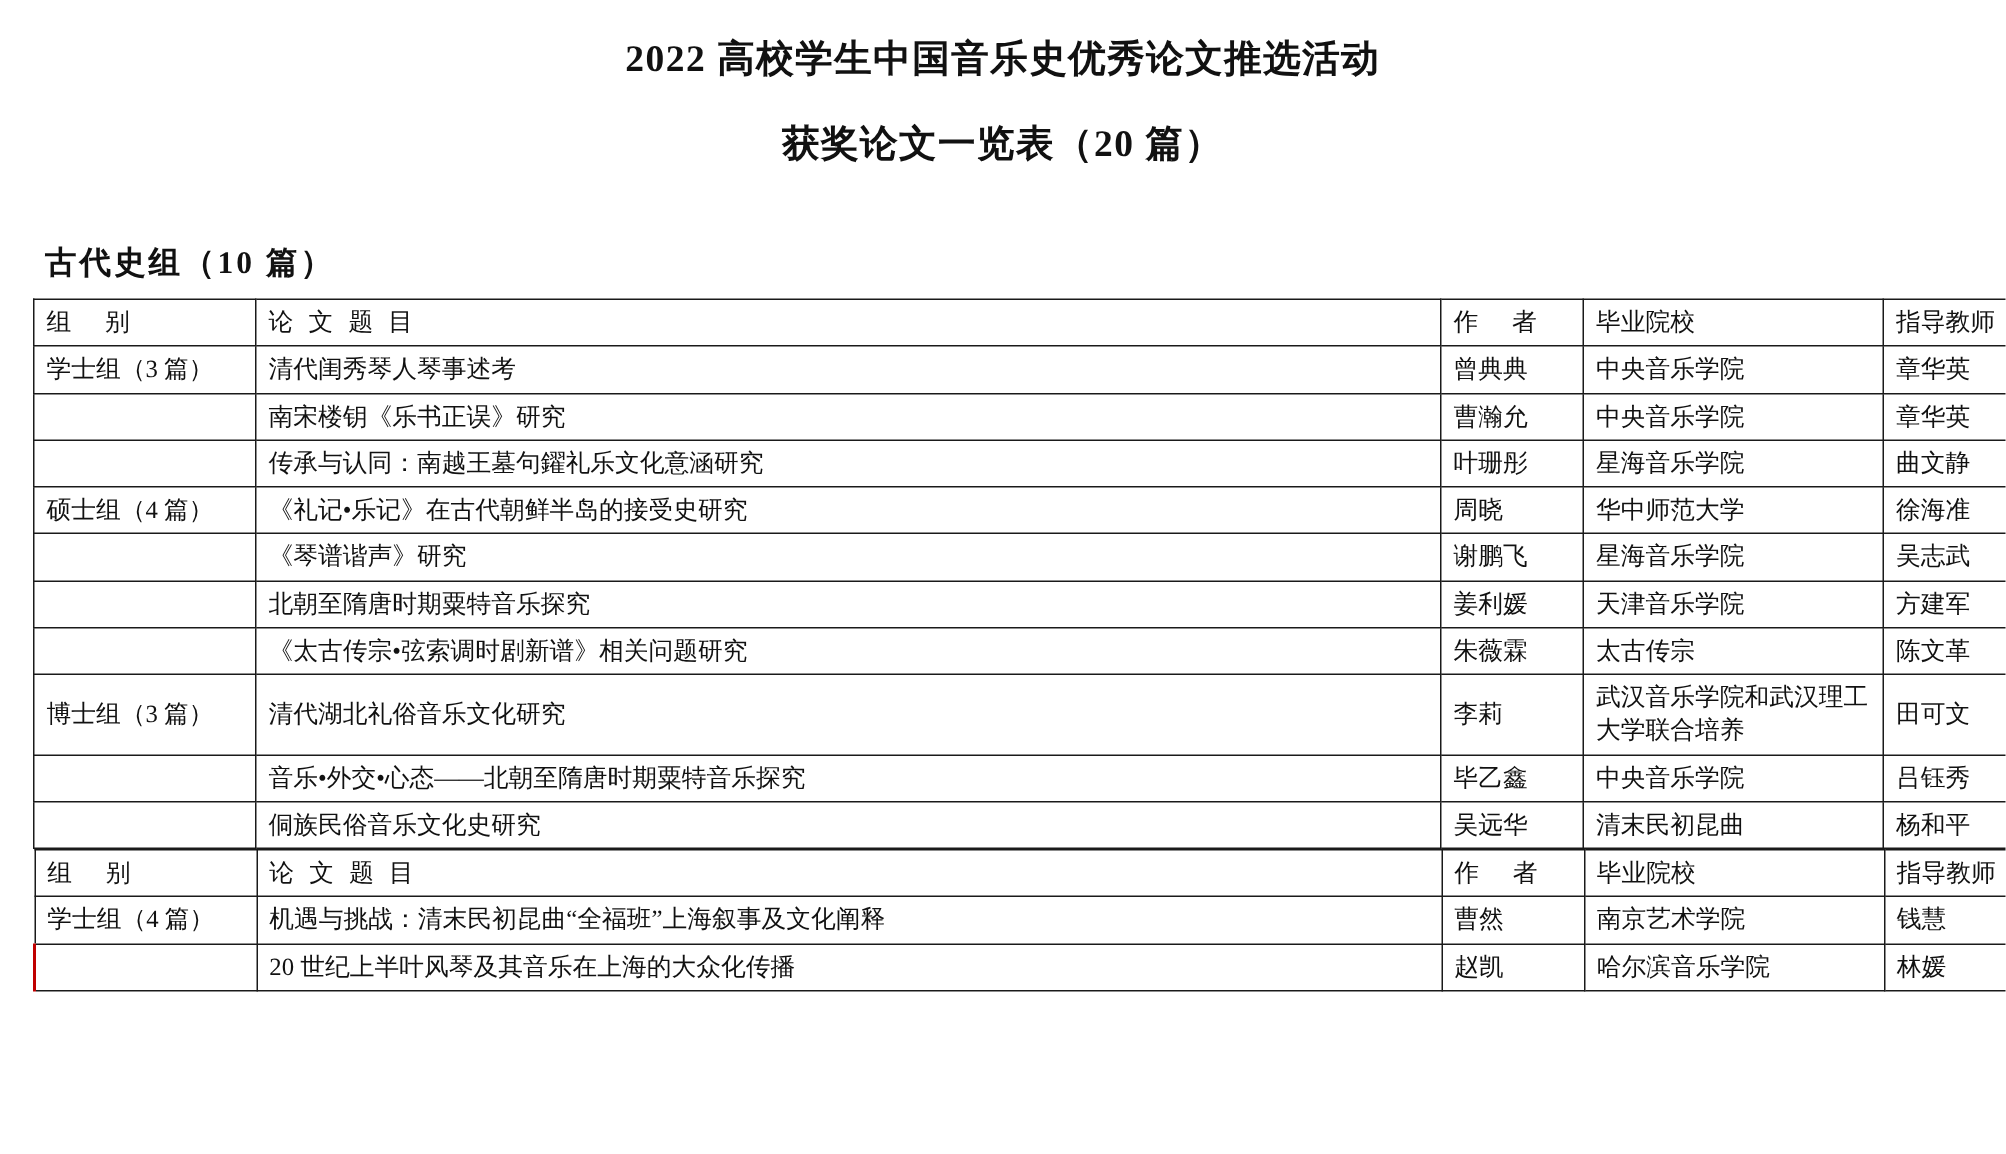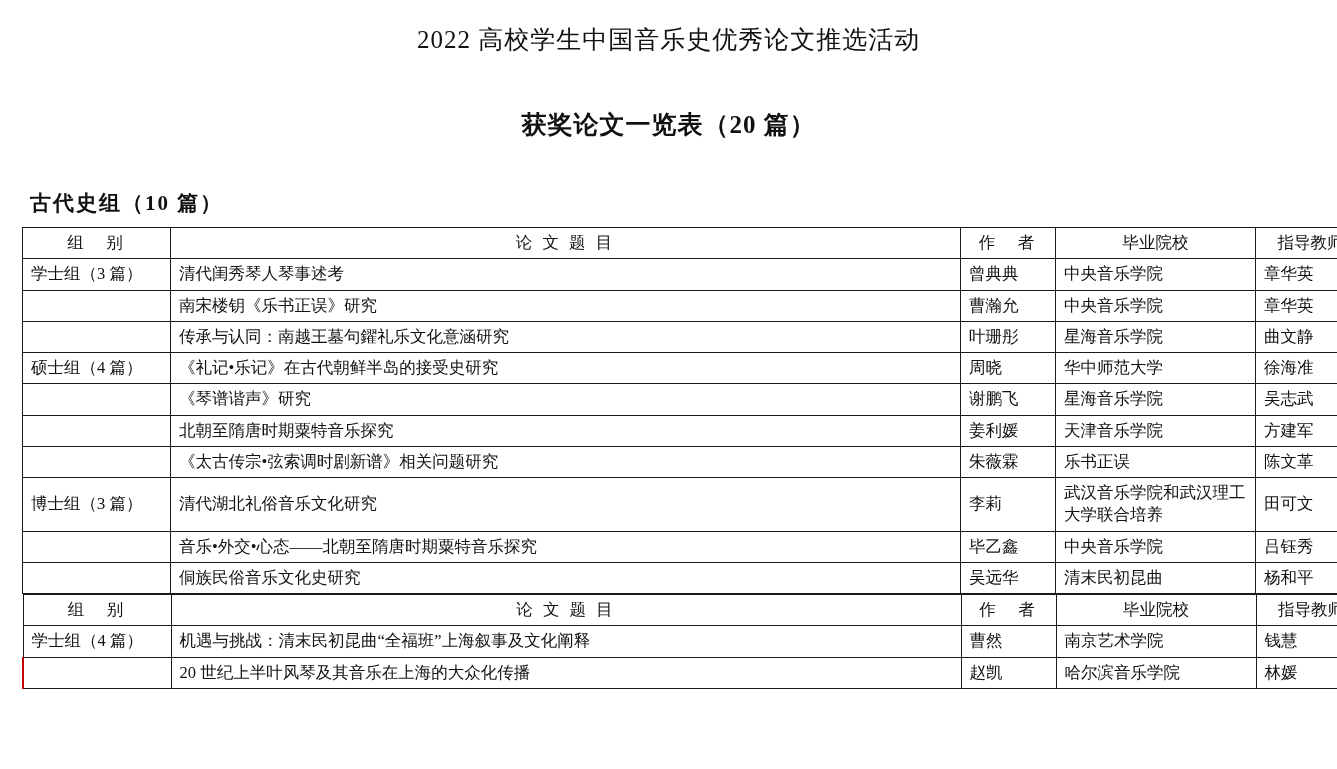--- a/index.html
+++ b/index.html
@@ -17,31 +17,31 @@
   .page {
     position: relative;
     width: 1337px;
     height: 769px;
     box-sizing: border-box;
     padding: 0 22px;
   }
   .doc-title {
     text-align: center;
     font-size: 25px;
-    font-weight: 400;
+    font-weight: 700;
     letter-spacing: 1px;
     margin-top: 24px;
     line-height: 1.3;
   }
   .doc-subtitle {
     text-align: center;
     font-size: 25px;
     font-weight: 700;
     letter-spacing: 1px;
-    margin-top: 52px;
+    margin-top: 24px;
     line-height: 1.3;
   }
   .section-heading {
     font-size: 21px;
     font-weight: 700;
     letter-spacing: 2px;
     margin: 48px 0 10px 8px;
   }
   .section-heading.second {
     margin-top: 42px;
@@ -59,21 +59,20 @@
     font-weight: normal;
     text-align: left;
     line-height: 1.35;
     height: 28px;
     box-sizing: border-box;
     overflow: hidden;
     white-space: nowrap;
   }
   table.award-table thead td {
     font-size: 16.5px;
-    text-align: center;
   }
   .col-group { width: 148px; }
   .col-title { width: 790px; }
   .col-author { width: 95px; }
   .col-school { width: 200px; }
   .col-teacher { width: 110px; }
 
   .hdr-spaced { letter-spacing: 3px; }
   .group-cell {
     text-align: left;
@@ -160,21 +159,21 @@
         <td class="group-cell"></td>
         <td>北朝至隋唐时期粟特音乐探究</td>
         <td>姜利媛</td>
         <td>天津音乐学院</td>
         <td>方建军</td>
       </tr>
       <tr>
         <td class="group-cell"></td>
         <td>《太古传宗•弦索调时剧新谱》相关问题研究</td>
         <td>朱薇霖</td>
-        <td>乐书正误</td>
+        <td>太古传宗</td>
         <td>陈文革</td>
       </tr>
       <tr class="tall-row">
         <td class="group-cell">博士组（3 篇）</td>
         <td>清代湖北礼俗音乐文化研究</td>
         <td>李莉</td>
         <td><span class="school-wrap">武汉音乐学院和武汉理工大学联合培养</span></td>
         <td>田可文</td>
       </tr>
       <tr>

